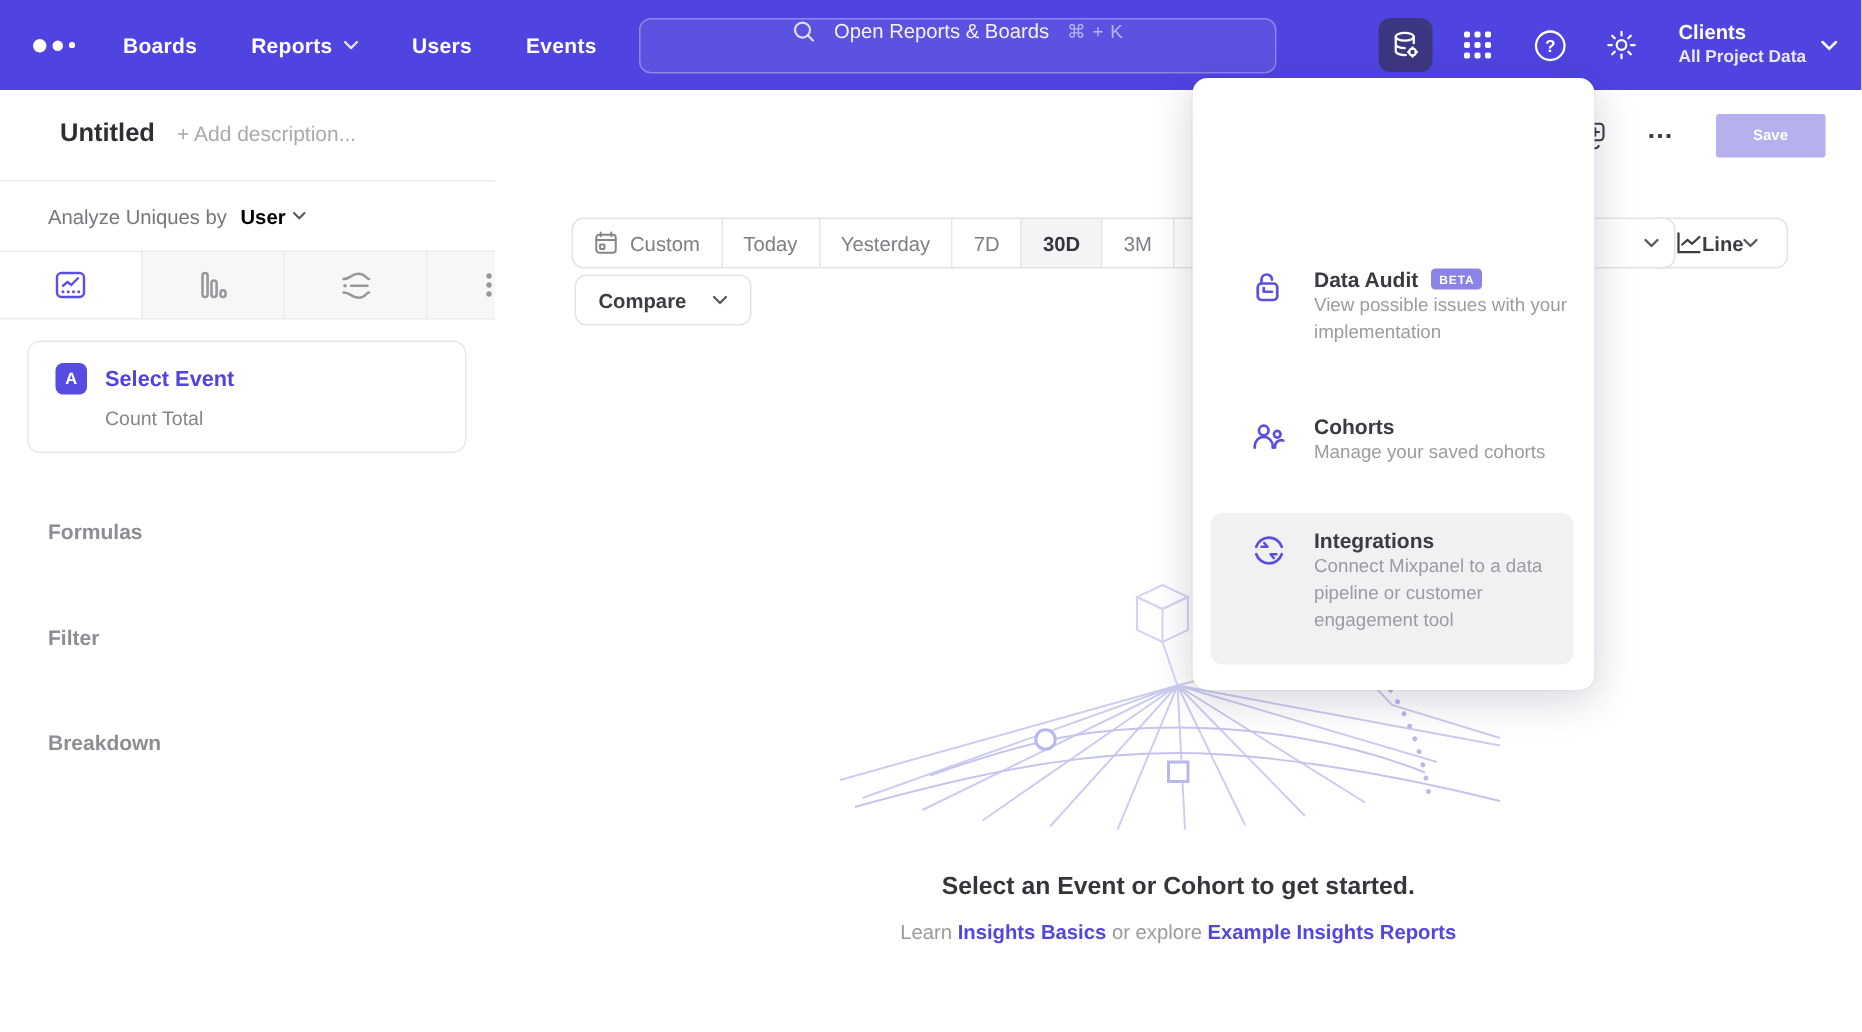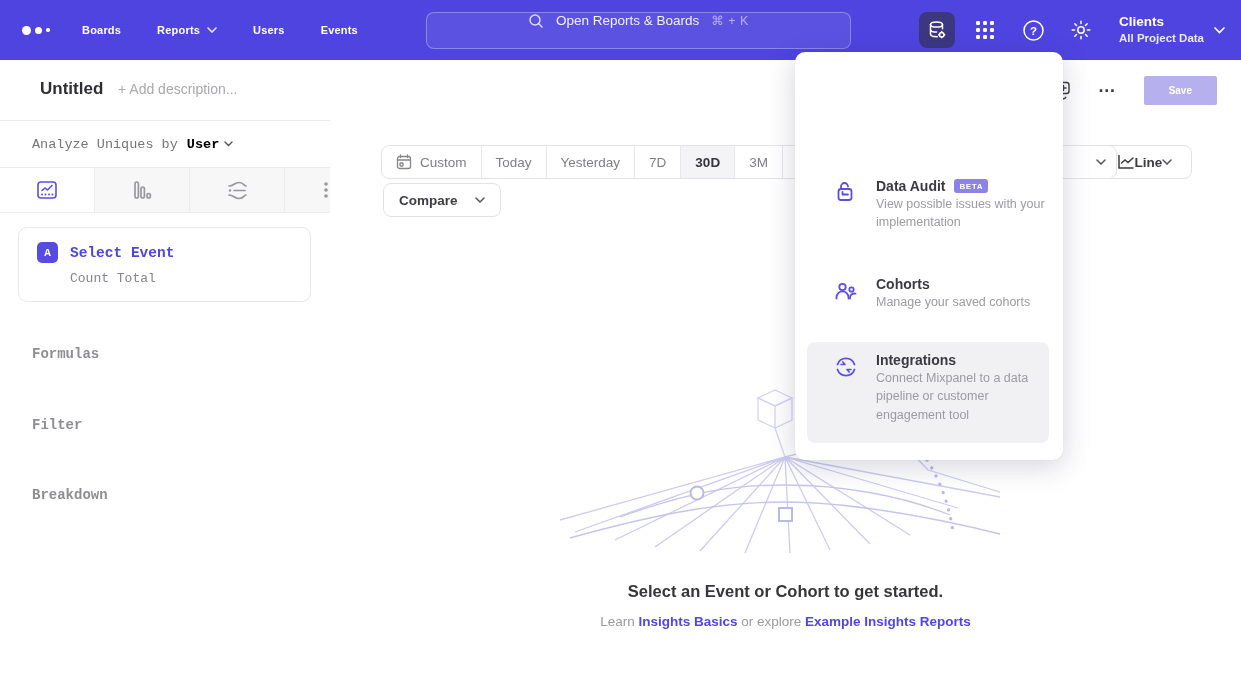--- a/index.html
+++ b/index.html
@@ -18,21 +18,21 @@
     position:absolute; left:0; top:0; width:1241px; height:60px;
     background: var(--navbar-bg, #4f44e0);
     display:flex; align-items:center; z-index:10;
   }
   .logo { display:flex; align-items:center; gap:4px; margin-left:22px; width:30px; cursor:pointer; }
   .logo i { background:#fff; border-radius:50%; display:block; }
   .logo i:nth-child(1){ width:9px; height:9px; }
   .logo i:nth-child(2){ width:7px; height:7px; }
   .logo i:nth-child(3){ width:3.5px; height:3.5px; }
   .nav-links { display:flex; align-items:center; margin-left:30px; gap:36px; }
-  .navlink { color:#fff; font-size:11px; font-weight:600; letter-spacing:.2px;
+  .navlink { color:#fff; font-size:14px; font-weight:600; letter-spacing:.2px;
     display:flex; align-items:center; gap:7px; cursor:pointer; white-space:nowrap; }
   .navlink svg { opacity:.85; }
   .nav-search {
     position:absolute; left:426px; top:12px; width:425px; height:37px;
     background: rgba(255,255,255,0.08);
     border:1px solid rgba(255,255,255,0.30);
     border-radius:8px; display:flex; justify-content:center;
     gap:12px; color:rgba(255,255,255,0.92); font-size:13.5px; cursor:text;
   }
   .nav-search .shortcut { color:rgba(255,255,255,0.55); font-size:12.5px; letter-spacing:.5px; }
@@ -50,21 +50,21 @@
   .report-title { position:absolute; left:40px; top:19px; font-size:17px; font-weight:700; color:#2e2e33; cursor:text; }
   .report-desc { position:absolute; left:118px; top:21px; font-size:14px; color:#a9a9ae; cursor:text; }
   .header-actions { position:absolute; right:24px; top:0; height:60px; display:flex; align-items:center; gap:26px; }
   .hdr-icon { color:#4a4a50; display:flex; align-items:center; cursor:pointer; }
   .ellipsis { font-size:18px; letter-spacing:2px; color:#3c3c42; font-weight:700; line-height:10px; padding-bottom:8px; }
   .save-btn { background: var(--save-disabled,#b6b0ee); color:#fff; border:none; border-radius:2px;
     font-family:inherit; font-size:10px; font-weight:600; padding:9px 25px; cursor:pointer; }
 
   
   .sidebar { position:absolute; left:0; top:120px; width:380px; bottom:0;
-    border-top:1px solid #ececef; border-right:1px solid #e7e7ea; background:#fff;font-family:Liberation Mono, monospace; }
+    border-top:1px solid #ececef; border-right:1px solid #e7e7ea; background:#fff; }
   .analyze-row { height:46px; display:flex; align-items:center; padding-left:32px;
     font-size:13.5px; color:#76767d; gap:5px; }
   .analyze-row .analyze-value { color:#000000; font-weight:600; margin-left:4px;
     display:flex; align-items:center; gap:5px; cursor:pointer; }
   .chart-tabs { height:46px; display:flex; border-top:1px solid #ececef; border-bottom:1px solid #ececef; }
   .chart-tab { flex:1; display:flex; align-items:center; justify-content:center; cursor:pointer;
     background:#f7f7f8; border-left:1px solid #ececef; }
   .chart-tab:first-child { border-left:none; }
   .chart-tab.selected { background:#fff; border-bottom:none; border-bottom-right-radius:10px; }
   .side-section { padding:0 32px; }

